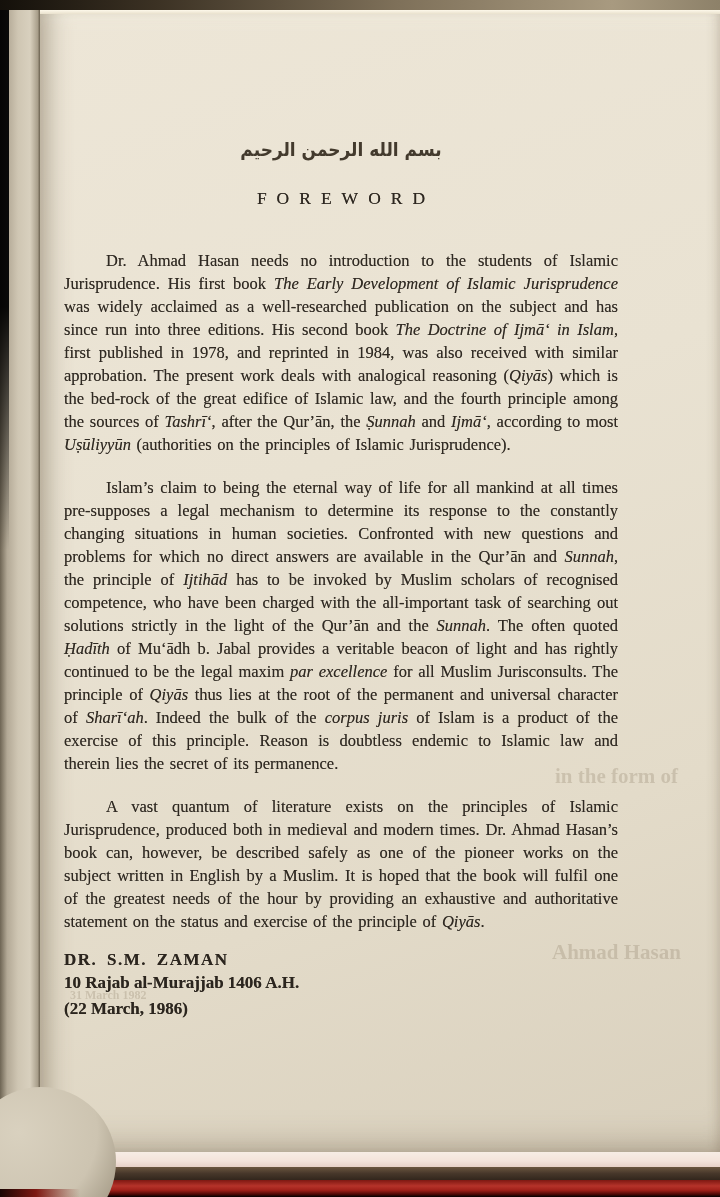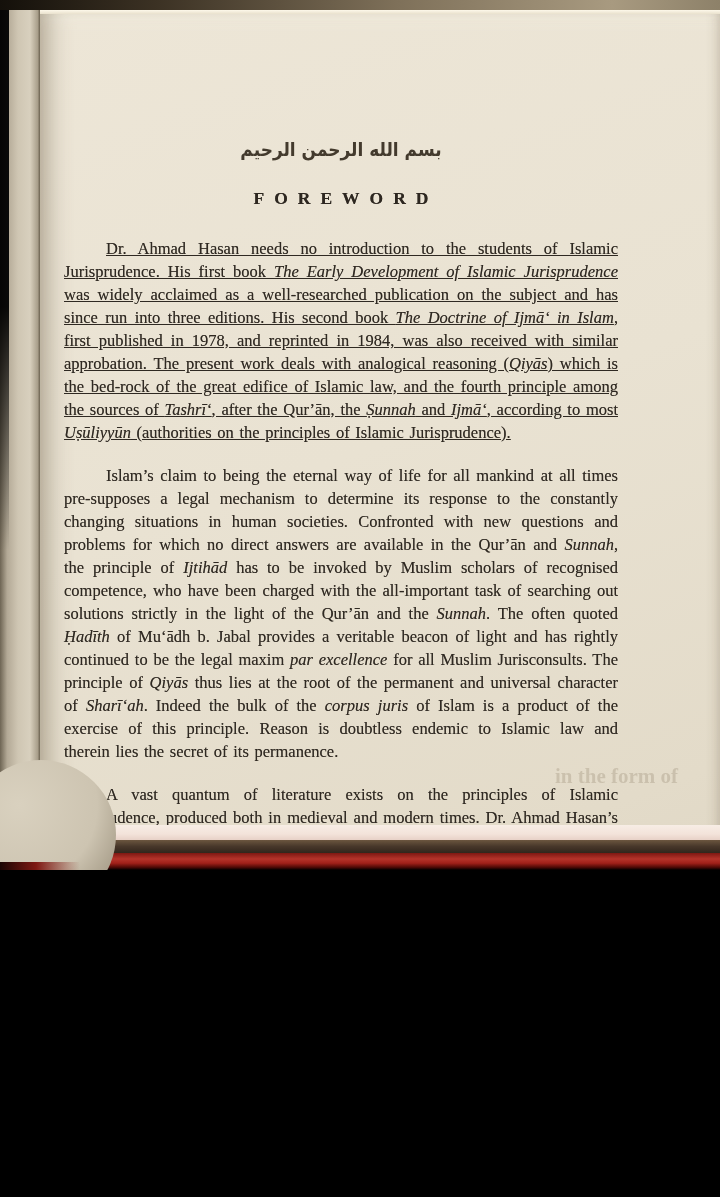--- a/index.html
+++ b/index.html
@@ -1,17 +1,17 @@
 <!DOCTYPE html>
 <html><head>
 <meta charset="utf-8">
 <style>
   html,body { margin:0; padding:0; background:#000; }
   .photo {
-    position:relative; width:720px; height:870px; overflow:hidden;
+    position:relative; width:720px; height:1197px; overflow:hidden;
     background:#14532d;
     font-family:"Liberation Serif","DejaVu Serif",serif;
   }
   
   .top-band { position:absolute; top:0; left:0; width:100%; height:10px;
     background:linear-gradient(90deg,#14100a 0%,#3c3224 22%,#7e7059 55%,#a89a80 85%,#8d8169 100%); }
   .top-highlight { position:absolute; top:10px; left:0; width:100%; height:4px;
     background:linear-gradient(180deg,#fdf8ea,#e9e1cd); }
   
   .left-edge { position:absolute; top:10px; left:0; width:40px; height:1140px;
@@ -22,27 +22,27 @@
   .page { position:absolute; top:14px; left:40px; width:680px; height:1138px;
     background:linear-gradient(160deg,#ede6d7 0%,#e9e2d2 40%,#e3dbc9 72%,#d9d0bd 100%);
     box-shadow: inset 22px 0 26px -16px rgba(96,80,56,.45),
                 inset -8px 0 12px -7px rgba(96,80,56,.28),
                 inset 0 -28px 32px -22px rgba(96,80,56,.35),
                 inset 0 16px 20px -16px rgba(255,252,240,.8); }
   .content { position:absolute; top:0; left:24px; width:554px; color:#2f2922; }
   .bismillah { margin:118px 0 0; text-align:center;
     font-family:"DejaVu Sans",sans-serif; font-weight:bold; font-size:17px;
     line-height:34px; color:#433a2d; transform:scaleY(1.12); }
-  .title { margin:22px 0 0; text-align:center; font-size:17.5px; font-weight:bold;
+  .title { margin:22px 0 0; text-align:center; font-size:17.5px; font-weight:normal;
     letter-spacing:10px; text-indent:10px; color:#2d2720;
     text-shadow:0 0 .5px rgba(45,39,32,.7); }
   .body-para { margin:0; text-align:justify; text-indent:42px;
     font-size:16.5px; line-height:23px; word-spacing:1.5px;
     text-shadow:0 0 .4px rgba(47,41,34,.55); }
-  .p1 { margin-top:28px;text-decoration:underline; }
+  .p1 { margin-top:40px; }
   .body-para + .body-para { margin-top:20px; }
   .signature { margin-top:17px; text-align:left; font-weight:bold; font-size:17px;
     letter-spacing:1.5px; word-spacing:4px; color:#2b251e; padding-right:2px;
     text-shadow:0 0 .4px rgba(43,37,30,.6); }
   .date-block { font-weight:bold; font-size:17px; line-height:26px;
     color:#2b251e; text-shadow:0 0 .4px rgba(43,37,30,.6); }
   
   .ghost { position:absolute; font-size:21px; color:#6b5a40; opacity:.2; font-weight:bold; white-space:nowrap; }
   .ghost-1 { left:515px; top:750px; }
   .ghost-2 { left:512px; top:926px;text-align:center; }

